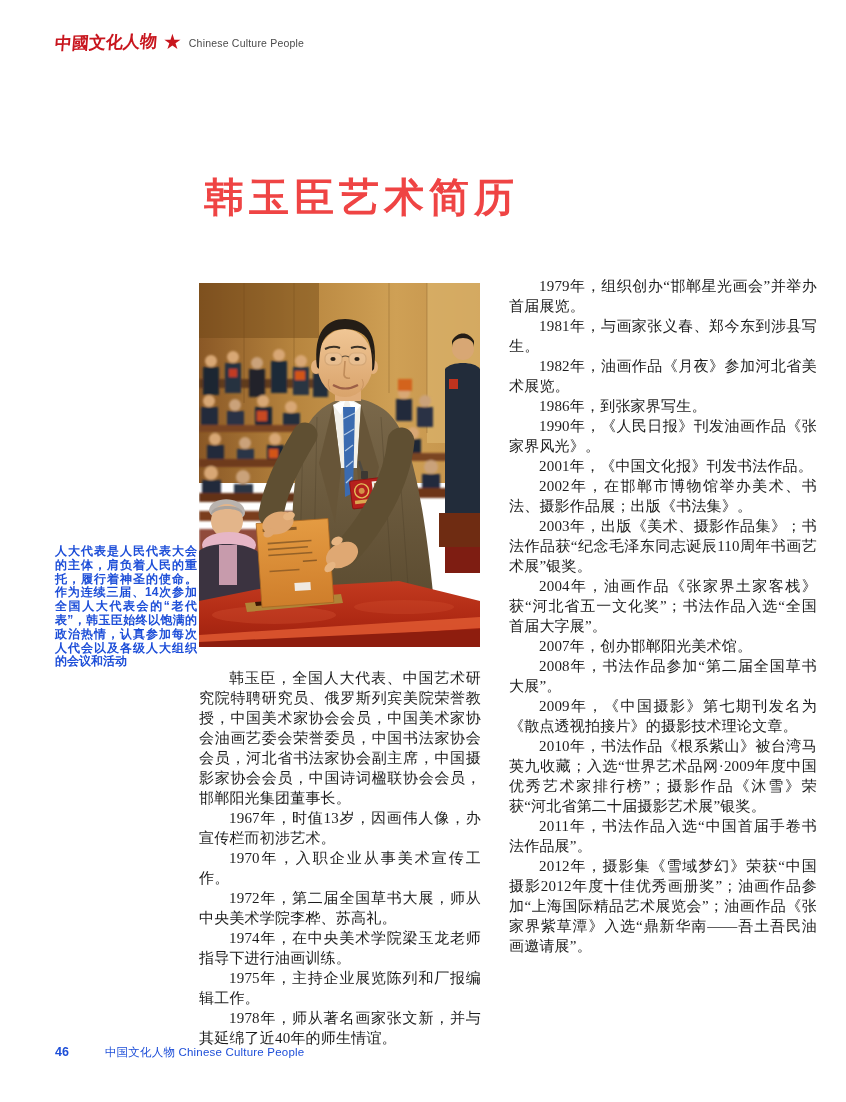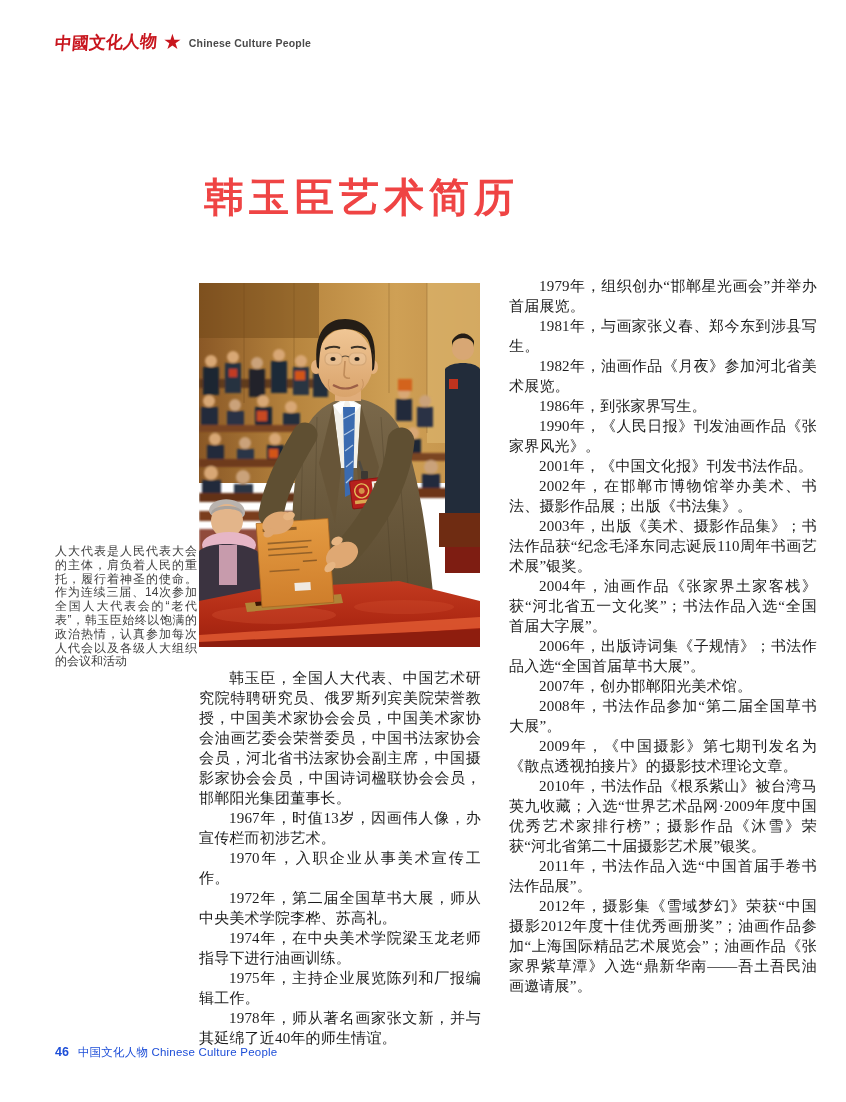--- a/index.html
+++ b/index.html
@@ -10,51 +10,51 @@
     font-family:"Liberation Serif","DejaVu Serif",serif;
   }
   
   .masthead { position:absolute; left:55px; top:31px; display:flex; align-items:center; }
   .logo-zh {
     font-family:"DejaVu Serif",serif; font-weight:700; font-size:17px;
     color:#c8161e; letter-spacing:0px; transform:skewX(-6deg) rotate(-1.5deg);
     white-space:nowrap;
   }
   .logo-star { color:#c8161e; font-size:21px; line-height:1; margin:0 7px 0 6px; font-family:"DejaVu Sans",sans-serif; }
-  .logo-en { font-family:"Liberation Sans","DejaVu Sans",sans-serif; font-size:10.5px; color:#4a4a4a; letter-spacing:0.2px;font-weight:bold; }
+  .logo-en { font-family:"Liberation Sans","DejaVu Sans",sans-serif; font-size:10.5px; color:#4a4a4a; letter-spacing:0.2px; }
   
   .article-title {
     position:absolute; left:204px; top:170px;
     font-size:40px; font-weight:700; color:#ef4444; letter-spacing:5px; white-space:nowrap;
   }
   
   .photo-wrap { position:absolute; left:199px; top:283px; width:281px; height:364px; overflow:hidden; }
   .photo-wrap svg { display:block; }
   
   .photo-caption {
     position:absolute; left:55px; top:545px; width:142px;
     font-family:"Liberation Sans","DejaVu Sans",sans-serif;
-    font-weight:400; font-size:12px; line-height:13.8px; color:#404040;
+    font-weight:700; font-size:12px; line-height:13.8px; color:#1d4ed8;
     text-align:justify;
   }
   
   .bio-col { position:absolute; color:#1c1c1c; }
   .bio-col p {
     text-indent:2em; font-size:15px; line-height:20px; text-align:justify;
     letter-spacing:0.2px;
   }
   .col-left  { left:199px; top:668px; width:282px; }
   .col-right { left:509px; top:276px; width:308px; }
   
   .page-footer {
     position:absolute; left:55px; top:1045px; display:flex; align-items:flex-start;
     font-family:"Liberation Sans","DejaVu Sans",sans-serif; color:#1d4ed8;
   }
   .page-footer .page-num { font-weight:700; font-size:12.5px; margin-right:9px; }
-  .page-footer .ft-text  { font-size:11.5px; letter-spacing:0.2px; }
+  .page-footer .ft-text  { font-size:11.5px; letter-spacing:0.2px;margin-left:27px; }
 </style>
 </head>
 <body>
 
 <div class="page">
 
   <div class="masthead">
     <span class="logo-zh">中國文化人物</span>
     <span class="logo-star">★</span>
     <span class="logo-en">Chinese Culture People</span>
@@ -296,21 +296,20 @@
   <div class="bio-col col-right">
     <p>1979年，组织创办“邯郸星光画会”并举办首届展览。</p>
     <p>1981年，与画家张义春、郑今东到涉县写生。</p>
     <p>1982年，油画作品《月夜》参加河北省美术展览。</p>
     <p>1986年，到张家界写生。</p>
     <p>1990年，《人民日报》刊发油画作品《张家界风光》。</p>
     <p>2001年，《中国文化报》刊发书法作品。</p>
     <p>2002年，在邯郸市博物馆举办美术、书法、摄影作品展；出版《书法集》。</p>
     <p>2003年，出版《美术、摄影作品集》；书法作品获“纪念毛泽东同志诞辰110周年书画艺术展”银奖。</p>
     <p>2004年，油画作品《张家界土家客栈》获“河北省五一文化奖”；书法作品入选“全国首届大字展”。</p>
-    <p>2006年，出版诗词集《子规情》；书法作品入选“全国首届草书大展”。</p>
     <p>2007年，创办邯郸阳光美术馆。</p>
     <p>2008年，书法作品参加“第二届全国草书大展”。</p>
     <p>2009年，《中国摄影》第七期刊发名为《散点透视拍接片》的摄影技术理论文章。</p>
     <p>2010年，书法作品《根系紫山》被台湾马英九收藏；入选“世界艺术品网·2009年度中国优秀艺术家排行榜”；摄影作品《沐雪》荣获“河北省第二十届摄影艺术展”银奖。</p>
     <p>2011年，书法作品入选“中国首届手卷书法作品展”。</p>
     <p>2012年，摄影集《雪域梦幻》荣获“中国摄影2012年度十佳优秀画册奖”；油画作品参加“上海国际精品艺术展览会”；油画作品《张家界紫草潭》入选“鼎新华南——吾土吾民油画邀请展”。</p>
   </div>
 
   <div class="page-footer">
     <span class="page-num">46</span>

